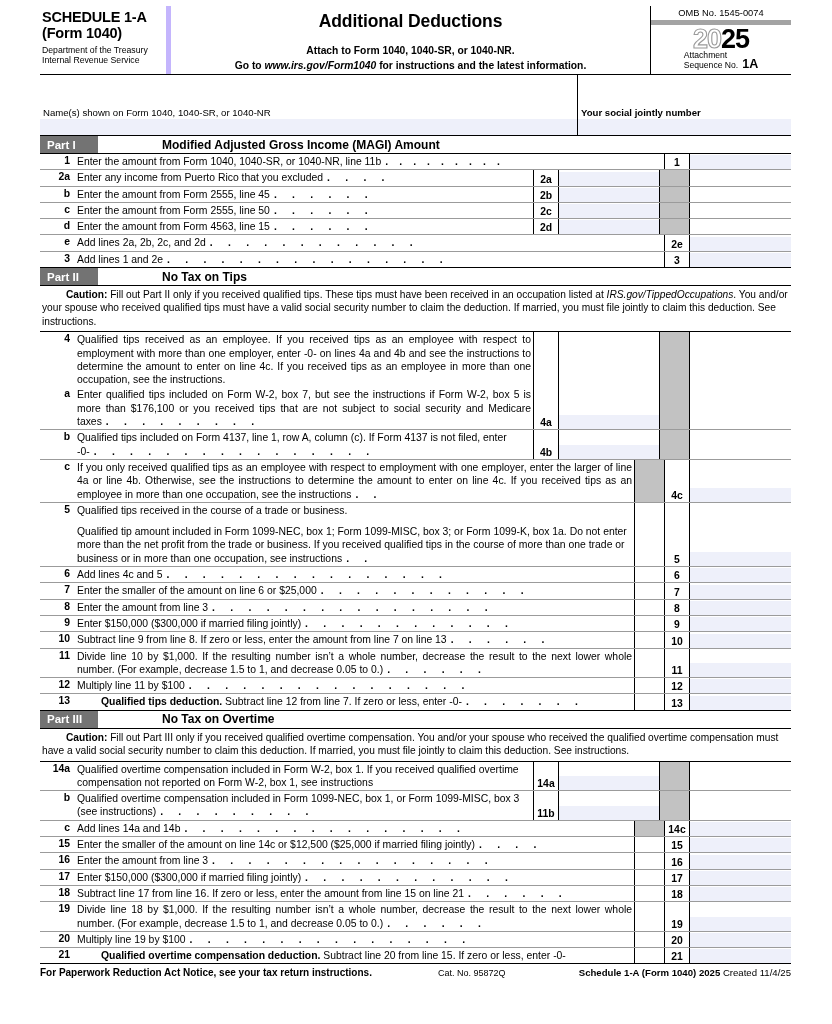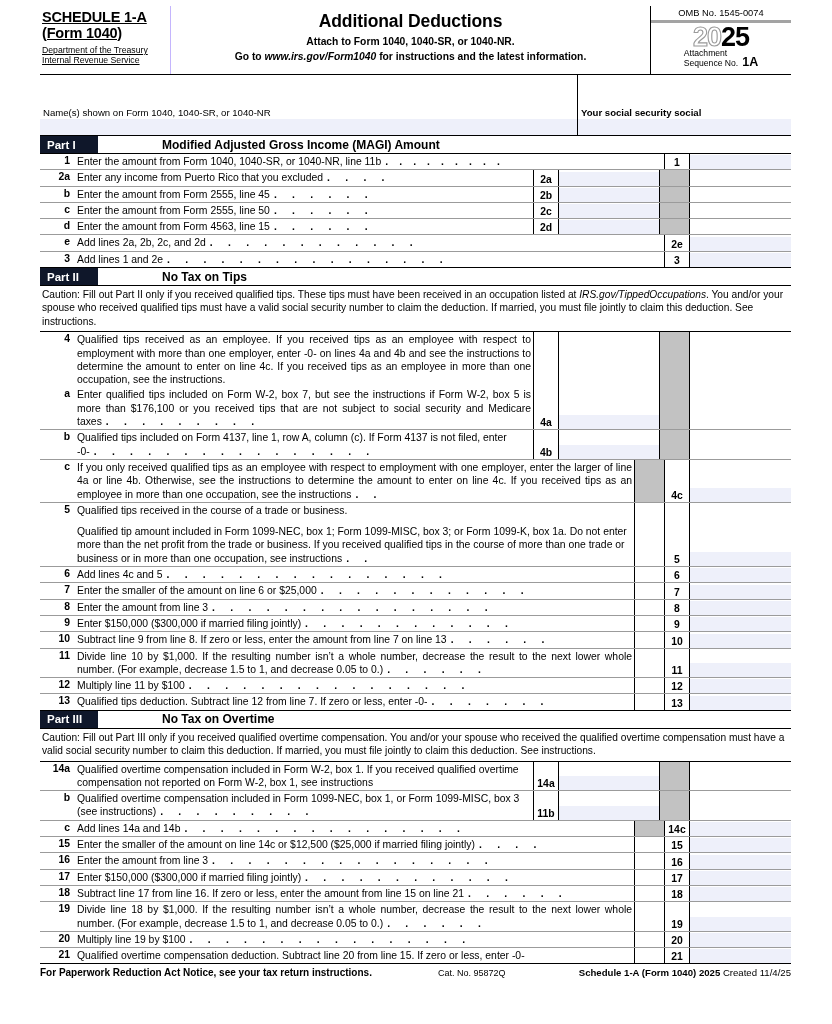--- a/index.html
+++ b/index.html
@@ -19,36 +19,35 @@
     box-sizing: border-box;
     background: #ffffff;
     overflow: hidden;
   }
   .page {
     position: absolute;
     left: 40px;
     top: 6px;
     width: 751px;
   }
-  .bold { font-weight: normal; }
+  .bold { font-weight: bold; margin-left: 24px; }
   .ital { font-style: italic; }
   .bi { font-weight: bold; font-style: italic; }
 
   
   .hdr {
     display: flex;
     border-bottom: 1.6px solid #000;
     height: 68px;
   }
   .hdr-left {
     width: 131px;
-    border-right: 1px solid #c4b5fd;
+    border-right: 5px solid #c4b5fd;
     padding: 4px 6px 0 2px;
     box-sizing: border-box;
-    text-decoration: underline;
   }
   .sched-title {
     font-size: 14.5px;
     font-weight: bold;
     line-height: 15.5px;
     letter-spacing: -0.2px;
   }
   .dept {
     font-size: 8.7px;
     line-height: 10px;
@@ -62,36 +61,36 @@
     box-sizing: border-box;
   }
   .main-title {
     font-size: 17.5px;
     font-weight: bold;
     letter-spacing: -0.1px;
   }
   .sub1 {
     font-size: 10.3px;
     font-weight: bold;
-    margin-top: 4px;
+    margin-top: 13px;
   }
   .sub2 {
     font-size: 10.3px;
     font-weight: bold;
     margin-top: 4px;
   }
   .hdr-right {
     width: 140px;
     box-sizing: border-box;
     text-align: center;
     padding-top: 2px;
   }
   .omb {
     font-size: 9.3px;
-    border-bottom: 3px solid #a3a3a3;
+    border-bottom: 5px solid #a3a3a3;
     padding-bottom: 2px;
   }
   .year {
     font-size: 27px;
     font-weight: bold;
     line-height: 27px;
     margin-top: 1px;
     letter-spacing: -1px;
   }
   .year .y-light {
@@ -143,21 +142,21 @@
   }
 
   
   .part-bar {
     display: flex;
     align-items: stretch;
     border-bottom: 1.3px solid #000;
     height: 17px;
   }
   .part-tag {
-    background: #0f172a;
+    background: #737373;
     color: #fff;
     font-size: 11.5px;
     font-weight: bold;
     padding: 0 7px 0 7px;
     display: flex;
     align-items: center;
     min-width: 58px;
     box-sizing: border-box;
   }
   .part-name {
@@ -322,21 +321,21 @@
         </div>
       </div>
     </div>
 
     <div class="namerow">
       <div class="name-cell">
         <div class="cell-lbl">Name(s) shown on Form 1040, 1040-SR, or 1040-NR</div>
         <div class="cell-fill"></div>
       </div>
       <div class="ssn-cell">
-        <div class="cell-lbl b">Your social security social</div>
+        <div class="cell-lbl b">Your social jointly number</div>
         <div class="cell-fill"></div>
       </div>
     </div>
 
     <div class="part-bar">
       <div class="part-tag">Part I</div>
       <div class="part-name">Modified Adjusted Gross Income (MAGI) Amount</div>
     </div>
 
     <div class="grid">

